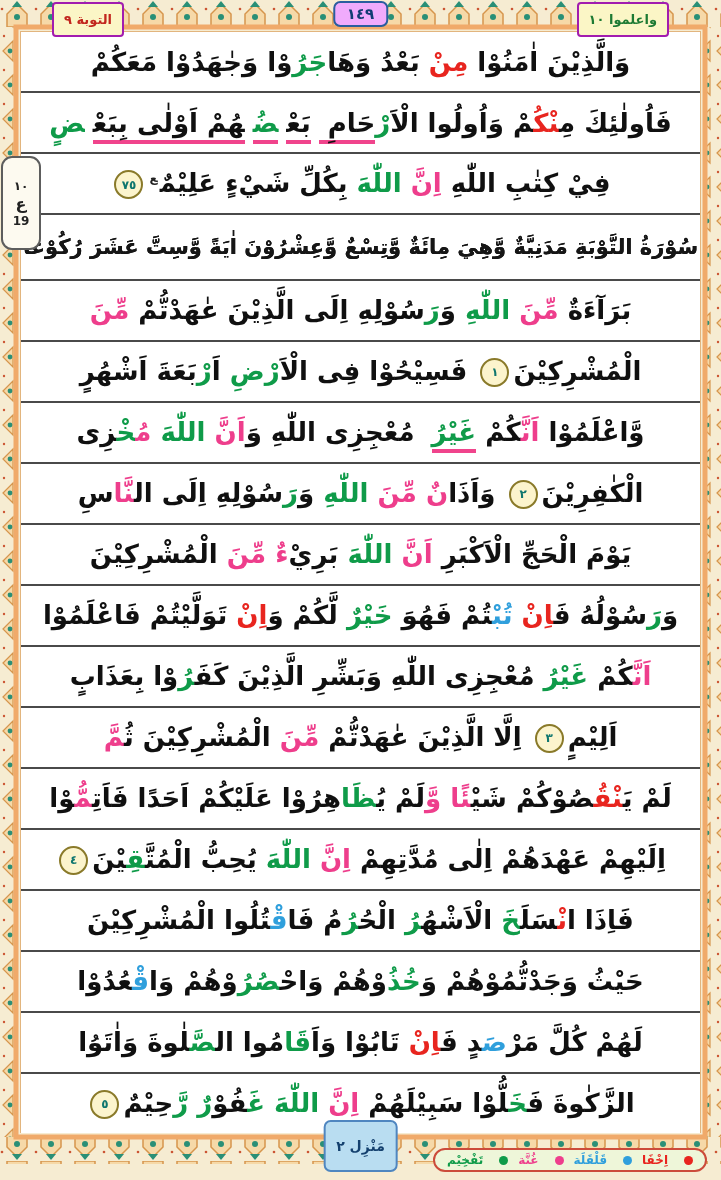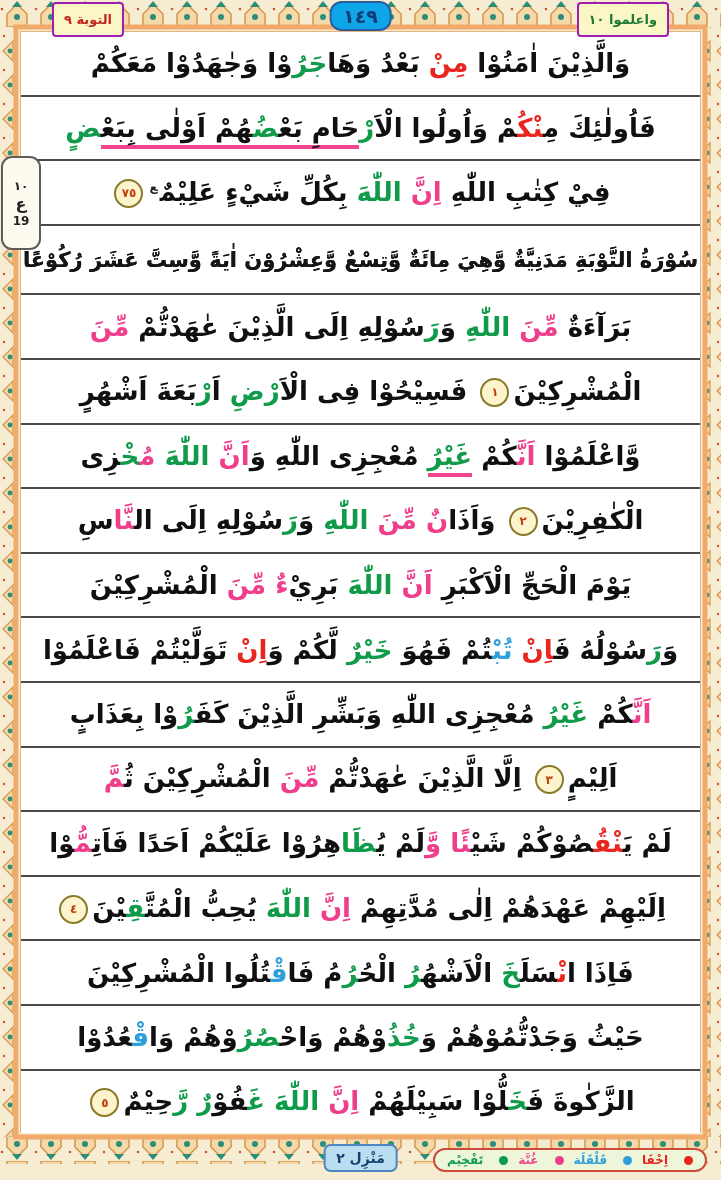--- a/index.html
+++ b/index.html
@@ -28,59 +28,59 @@
   .banner .line-inner{
     font-size:21px;font-weight:700;color:#161616;
     text-shadow:0 0 0.5px #000;letter-spacing:0;
   }
   .seg{display:inline;}
   .c-k{color:#101010}
   .c-red{color:#e8251f}
   .c-blue{color:#2f9fdc}
   .c-pink{color:#ee3e8c}
   .c-green{color:#0f9b49}
-  .u{border-bottom:4px solid #f0448c;padding-bottom:2px;}
+  .u{border-bottom:4px solid #f0448c;padding-bottom:2px;margin-left:8px;}
   .sup{font-size:12px;vertical-align:super;color:#222;margin:0 2px;}
   .marker{
     display:inline-flex;align-items:center;justify-content:center;
     width:25px;height:25px;border-radius:50%;
     border:2px solid #8a7a2a;background:#fcf4cd;
-    font-size:12px;font-weight:700;color:#c2410c;
+    font-size:12px;font-weight:700;color:#0f766e;
     vertical-align:middle;margin:0 4px;
   }
 
   
   .tab{
     position:absolute;top:2px;z-index:2;
     padding:8px 10px;border-radius:4px;
     background:#fbf6c6;border:2px solid #a21caf;
     font-size:13px;font-weight:700;white-space:nowrap;
   }
   .tab-surah{left:52px;color:#c2261d;}
   .tab-juz{right:52px;color:#1d7a33;}
   .page-badge{
     position:absolute;top:1px;left:50%;transform:translateX(-50%);z-index:2;
-    padding:2px 12px;border-radius:12px;
-    background:#0ea5e9;border:2px solid #2a5d9e;
-    color:#123c74;font-size:19px;font-weight:700;
+    padding:2px 12px;border-radius:7px;
+    background:#f0abfc;border:2px solid #2a5d9e;
+    color:#123c74;font-size:15px;font-weight:700;
   }
 
   
   .ruku-box{
     position:absolute;left:1px;top:156px;width:36px;height:90px;z-index:2;
     background:#fdfaf0;border:2px solid #5d5d5d;border-radius:11px;
     display:flex;flex-direction:column;align-items:center;justify-content:center;
     gap:1px;font-size:12px;font-weight:700;color:#222;
   }
   .ruku-box .ain{font-size:16px;}
 
   
   .manzil-badge{
     position:absolute;bottom:8px;left:50%;transform:translateX(-50%);z-index:2;
-    padding:4px 11px;border-radius:7px;
+    padding:16px 11px;border-radius:7px;
     background:#b9ddf1;border:2px solid #4f86c0;
     color:#14406e;font-size:14px;font-weight:700;
   }
   .legend{
     position:absolute;bottom:8px;right:14px;z-index:2;
     display:flex;flex-direction:row;align-items:center;gap:10px;
     background:#eef6d9;border:2px solid #cc4b3b;border-radius:13px;
     padding:3px 12px;direction:rtl;
   }
   .lg-item{display:inline-flex;align-items:center;gap:16px;}
@@ -178,20 +178,23 @@
     <div class="row">
       <div class="line-inner"><span class="seg c-k">اِلَيْهِمْ عَهْدَهُمْ اِلٰى مُدَّتِهِمْ </span><span class="seg c-pink">اِنَّ</span><span class="seg c-k"> </span><span class="seg c-green">اللّٰهَ</span><span class="seg c-k"> يُحِبُّ الْمُتَّ</span><span class="seg c-green">قِ</span><span class="seg c-k">يْنَ</span><span class="marker">٤</span></div>
     </div>
     <div class="row">
       <div class="line-inner"><span class="seg c-k">فَاِذَا ا</span><span class="seg c-red">نْ</span><span class="seg c-k">سَلَ</span><span class="seg c-green">خَ</span><span class="seg c-k"> الْاَشْهُ</span><span class="seg c-green">رُ</span><span class="seg c-k"> الْحُ</span><span class="seg c-green">رُ</span><span class="seg c-k">مُ فَا</span><span class="seg c-blue">قْ</span><span class="seg c-k">تُلُوا الْمُشْرِكِيْنَ</span></div>
     </div>
     <div class="row">
       <div class="line-inner"><span class="seg c-k">حَيْثُ وَجَدْتُّمُوْهُمْ وَ</span><span class="seg c-green">خُذُ</span><span class="seg c-k">وْهُمْ وَاحْ</span><span class="seg c-green">صُرُ</span><span class="seg c-k">وْهُمْ وَا</span><span class="seg c-blue">قْ</span><span class="seg c-k">عُدُوْا</span></div>
     </div>
     <div class="row">
+      <div class="line-inner"><span class="seg c-k">لَهُمْ كُلَّ مَرْ</span><span class="seg c-blue">صَ</span><span class="seg c-k">دٍ فَ</span><span class="seg c-red">اِنْ</span><span class="seg c-k"> تَابُوْا وَاَ</span><span class="seg c-green">قَا</span><span class="seg c-k">مُوا ال</span><span class="seg c-green">صَّ</span><span class="seg c-k">لٰوةَ وَاٰتَوُا</span></div>
+    </div>
+    <div class="row">
       <div class="line-inner"><span class="seg c-k">الزَّكٰوةَ فَ</span><span class="seg c-green">خَ</span><span class="seg c-k">لُّوْا سَبِيْلَهُمْ </span><span class="seg c-pink">اِنَّ</span><span class="seg c-k"> </span><span class="seg c-green">اللّٰهَ</span><span class="seg c-k"> </span><span class="seg c-green">غَ</span><span class="seg c-k">فُوْ</span><span class="seg c-green">رٌ رَّ</span><span class="seg c-k">حِيْمٌ</span><span class="marker">٥</span></div>
     </div>
   </div>
 
 <div class="manzil-badge">مَنْزِل ٢</div>
 
 <div class="legend">
   <span class="lg-item">
     <i class="dot dot-red"></i>
     <b class="lg lg-red">اِخْفَا</b>

